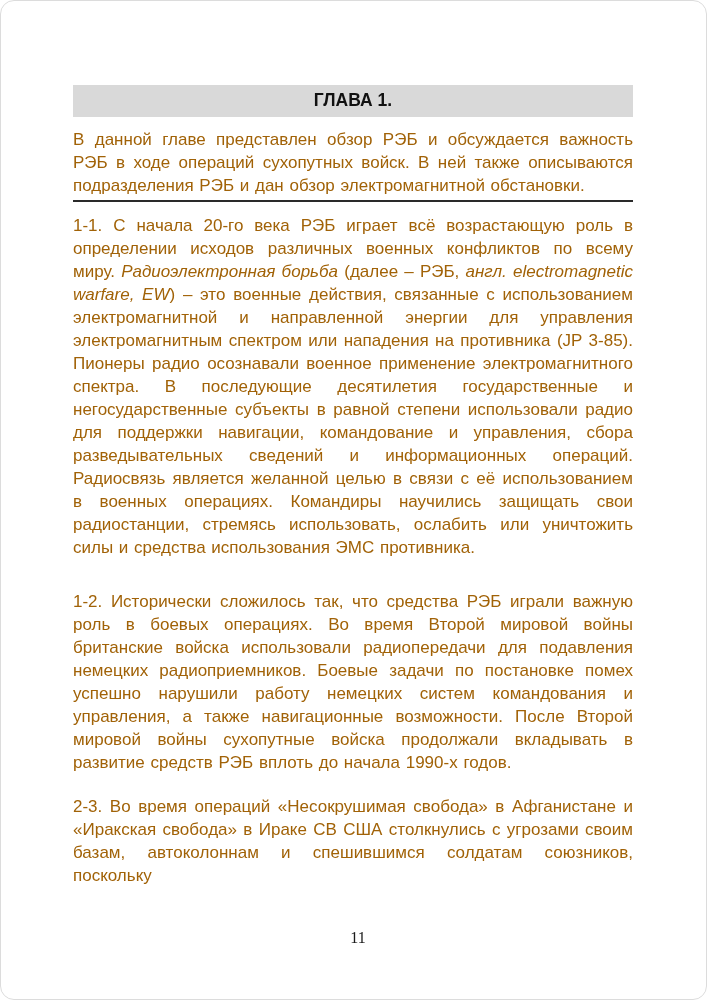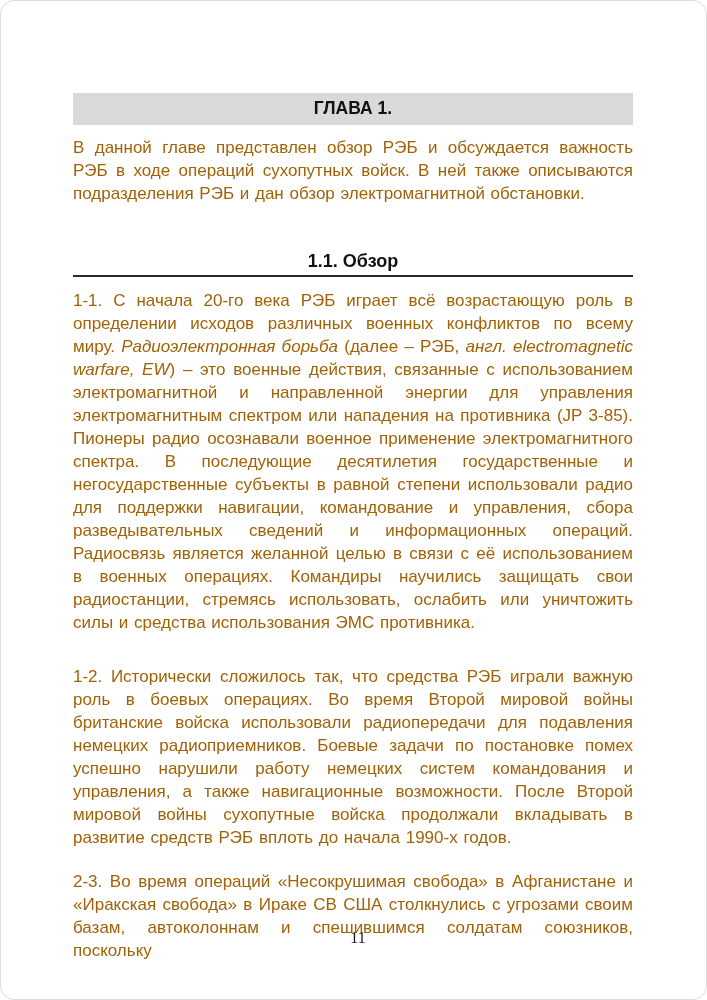--- a/index.html
+++ b/index.html
@@ -13,21 +13,21 @@
     box-sizing: border-box;
     width: 707px;
     height: 1000px;
     background: #ffffff;
     border: 1px solid #dcdcdc;
     border-radius: 14px;
     overflow: hidden;
     color: #1f1f1f;
   }
   .content {
-    padding: 12px 73px 0 72px;
+    padding: 4px 73px 0 72px;
   }
   .chapter-box {
     margin-top: 80px;
     background: #d9d9d9;
     text-align: center;
     font-weight: bold;
     font-size: 17.5px;
     line-height: 24.5px;
     padding: 3px 8px 4px 8px;
     color: #111111;
@@ -76,21 +76,20 @@
 
 <div class="page">
   <div class="content">
 
     <header class="chapter-box">
       <div>ГЛАВА 1.</div>
     </header>
 
     <p class="para intro">В данной главе представлен обзор РЭБ и обсуждается важность РЭБ в ходе операций сухопутных войск. В ней также описываются подразделения РЭБ и дан обзор электромагнитной обстановки.</p>
 
-    <h2 class="section-heading">1.1. Обзор</h2>
     <hr class="section-rule">
 
     <p class="para p-first"><span>1-1. С начала 20-го века РЭБ играет всё возрастающую роль в определении исходов различных военных конфликтов по всему миру. </span><span class="run-italic">Радиоэлектронная борьба</span><span> (далее – РЭБ, </span><span class="run-italic">англ. electromagnetic warfare, EW</span><span>) – это военные действия, связанные с использованием электромагнитной и направленной энергии для управления электромагнитным спектром или нападения на противника (JP 3-85). Пионеры радио осознавали военное применение электромагнитного спектра. В последующие десятилетия государственные и негосударственные субъекты в равной степени использовали радио для поддержки навигации, командование и управления, сбора разведывательных сведений и информационных операций. Радиосвязь является желанной целью в связи с её использованием в военных операциях. Командиры научились защищать свои радиостанции, стремясь использовать, ослабить или уничтожить силы и средства использования ЭМС противника.</span></p>
 
     <p class="para p-mid">1-2. Исторически сложилось так, что средства РЭБ играли важную роль в боевых операциях. Во время Второй мировой войны британские войска использовали радиопередачи для подавления немецких радиоприемников. Боевые задачи по постановке помех успешно нарушили работу немецких систем командования и управления, а также навигационные возможности. После Второй мировой войны сухопутные войска продолжали вкладывать в развитие средств РЭБ вплоть до начала 1990-х годов.</p>
 
     <p class="para p-last">2-3. Во время операций «Несокрушимая свобода» в Афганистане и «Иракская свобода» в Ираке СВ США столкнулись с угрозами своим базам, автоколоннам и спешившимся солдатам союзников, поскольку</p>
 
   </div>
 

